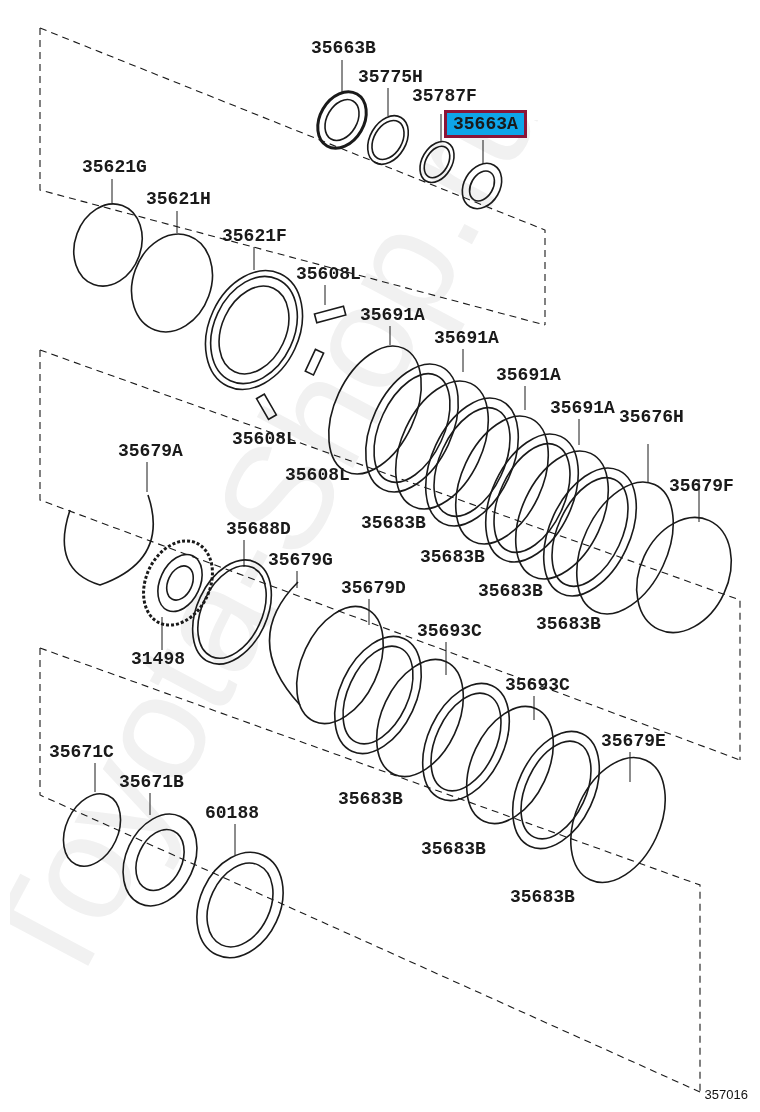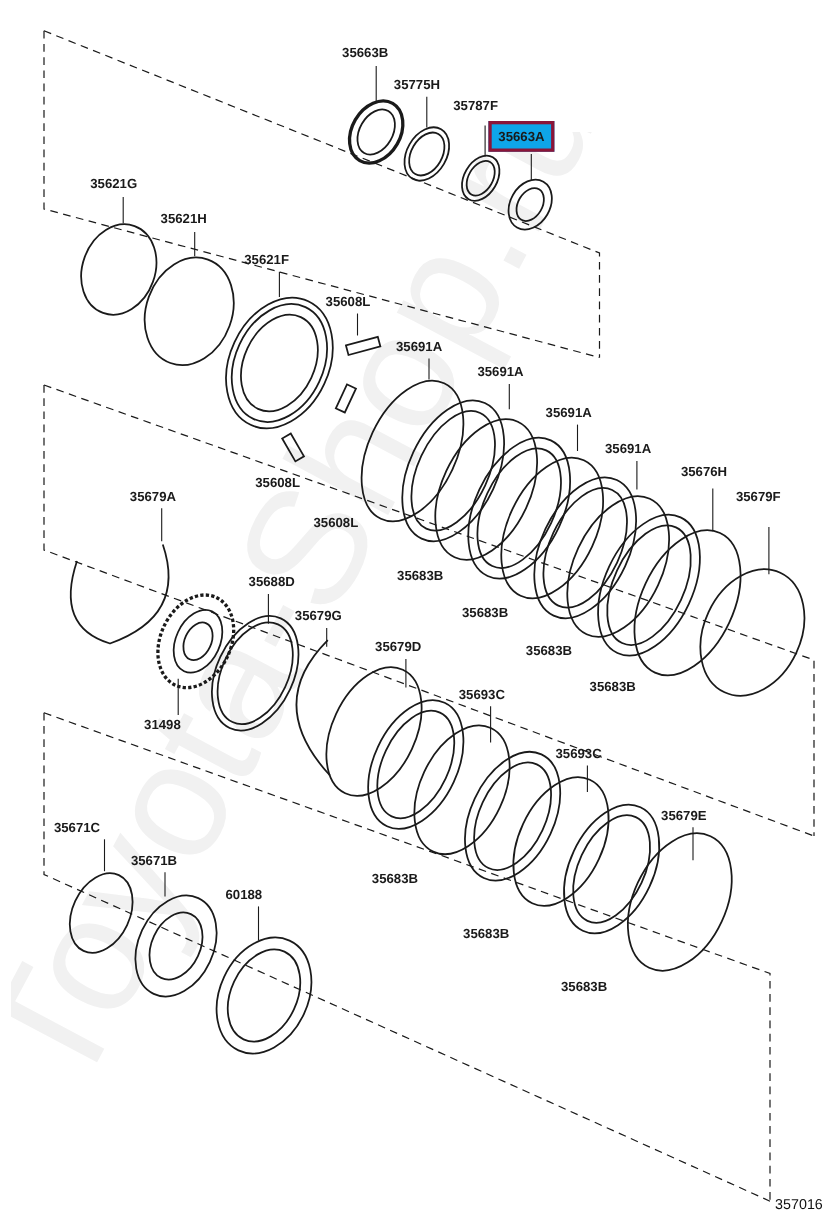--- a/index.html
+++ b/index.html
@@ -1,20 +1,20 @@
 <!DOCTYPE html>
 <html><head>
 <meta charset="utf-8">
 <style>
   html, body { margin:0; padding:0; background:#ffffff; }
   #stage { position:relative; width:760px; height:1112px; overflow:hidden; background:#fff;
            font-family:"DejaVu Sans Mono","Liberation Mono",monospace; }
   svg#art { position:absolute; left:0; top:0; }
-  .lbl { position:absolute; font-family:Liberation Sans, sans-serif;
-         font-weight:bold; font-size:12px; color:#1a1a1a; letter-spacing:0px; white-space:nowrap; line-height:20px; cursor:pointer; }
+  .lbl { position:absolute; font-family:Liberation Mono, monospace;
+         font-weight:bold; font-size:18px; color:#1a1a1a; letter-spacing:0px; white-space:nowrap; line-height:20px; cursor:pointer; }
   .lbl.hl { border:3px solid #8b1538; padding:1px 6px; background:#0ea5e9; }
   .watermark { position:absolute; left:10px; top:120px; width:760px; height:1000px; pointer-events:none; }
   .code { position:absolute; right:12px; bottom:10px; font-family:"Liberation Sans",sans-serif; font-size:13px; color:#111;text-align:center; }
 </style>
 </head>
 <body>
 
 <div id="stage">
 
   <svg class="watermark" viewBox="0 0 760 1000">
@@ -136,22 +136,22 @@
   <div class="lbl" style="left:412px;top:86px">35787F</div>
   <div class="lbl hl" style="left:444px;top:110px">35663A</div>
   <div class="lbl" style="left:82px;top:157px">35621G</div>
   <div class="lbl" style="left:146px;top:189px">35621H</div>
   <div class="lbl" style="left:222px;top:226px">35621F</div>
   <div class="lbl" style="left:296px;top:264px">35608L</div>
   <div class="lbl" style="left:360px;top:305px">35691A</div>
   <div class="lbl" style="left:434px;top:328px">35691A</div>
   <div class="lbl" style="left:496px;top:365px">35691A</div>
   <div class="lbl" style="left:550px;top:398px">35691A</div>
-  <div class="lbl" style="left:619px;top:419px">35676H</div>
-  <div class="lbl" style="left:669px;top:441px">35679F</div>
+  <div class="lbl" style="left:619px;top:407px">35676H</div>
+  <div class="lbl" style="left:669px;top:476px">35679F</div>
   <div class="lbl" style="left:232px;top:429px">35608L</div>
   <div class="lbl" style="left:285px;top:465px">35608L</div>
   <div class="lbl" style="left:118px;top:441px">35679A</div>
   <div class="lbl" style="left:361px;top:513px">35683B</div>
   <div class="lbl" style="left:420px;top:547px">35683B</div>
   <div class="lbl" style="left:478px;top:581px">35683B</div>
   <div class="lbl" style="left:536px;top:614px">35683B</div>
   <div class="lbl" style="left:226px;top:519px">35688D</div>
   <div class="lbl" style="left:268px;top:550px">35679G</div>
   <div class="lbl" style="left:341px;top:578px">35679D</div>

